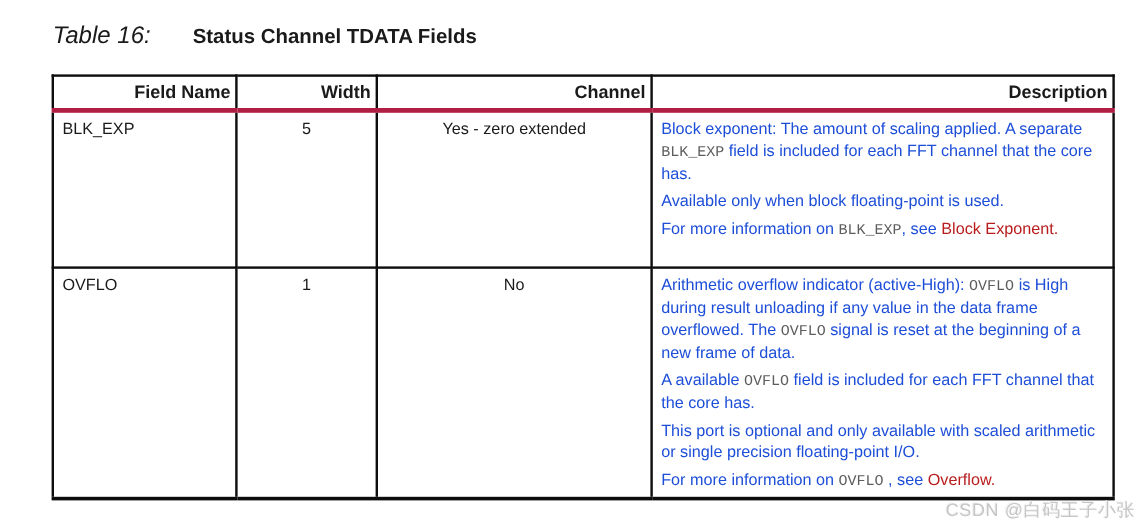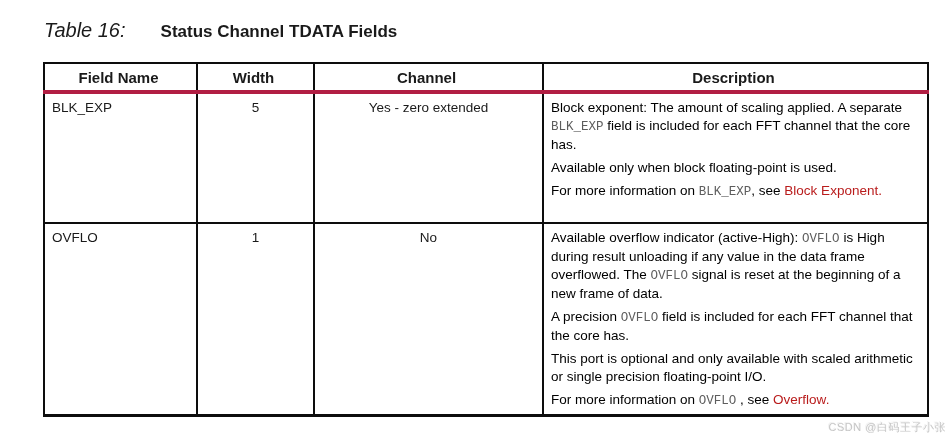--- a/index.html
+++ b/index.html
@@ -43,21 +43,21 @@
   table.fields-table col.c4 { width: 385px; }
   table.fields-table th,
   table.fields-table td {
     border: 2px solid #0d0d0d;
     vertical-align: top;
   }
   table.fields-table thead tr { height: 29px; }
   table.fields-table th {
     font-size: 15px;
     font-weight: 700;
-    text-align: center;
+    text-align: right;
     padding: 4px 4px 3px 0;
     border-bottom: 4px solid #B11E43;
     vertical-align: middle;
   }
   table.fields-table tbody tr.row-blk-exp { height: 131px; }
   table.fields-table tbody tr.row-ovflo  { height: 186px; }
   table.fields-table tbody tr:last-child td { border-bottom-width: 3px; }
   td.cell-field {
     text-align: left;
     font-size: 13.5px;
@@ -69,35 +69,35 @@
     padding: 6px 4px 0 4px;
   }
   td.cell-desc {
     text-align: left;
     font-size: 13.5px;
     line-height: 18px;
     padding: 5px 10px 4px 7px;
   }
   td.cell-desc p { margin: 0 0 5px 0; }
   td.cell-desc p:last-child { margin-bottom: 0; }
-  .seg-plain { color: #000000; }
+  .seg-plain { color: #1d4ed8; }
   .seg-mono {
     font-family: "Liberation Mono", "DejaVu Sans Mono", monospace;
     font-size: 12.5px;
     color: #5d5d5d;
   }
   .seg-link {
     color: #b91c1c;
     cursor: pointer;
   }
   .watermark {
     position: absolute;
     right: 3px;
     bottom: 3px;
-    font-size: 11px;
+    font-size: 15px;
     letter-spacing: 0.5px;
     color: rgba(195,195,195,0.95);
     text-shadow: -1px -1px 0 rgba(240,240,240,0.9);
     z-index: 5;
     white-space: nowrap;
   }
 </style>
 </head>
 <body>
 
@@ -129,22 +129,22 @@
           <p><span class="seg-plain">Block exponent: The amount of scaling applied. A separate </span><span class="seg-mono">BLK_EXP</span><span class="seg-plain"> field is included for each FFT channel that the core has.</span></p>
           <p><span class="seg-plain">Available only when block floating-point is used.</span></p>
           <p><span class="seg-plain">For more information on </span><span class="seg-mono">BLK_EXP</span><span class="seg-plain">, see </span><span class="seg-link">Block Exponent.</span></p>
         </td>
     </tr>
     <tr class="row-ovflo">
       <td class="cell-field">OVFLO</td>
       <td class="cell-center">1</td>
       <td class="cell-center">No</td>
       <td class="cell-desc">
-          <p><span class="seg-plain">Available overflow indicator (active-High): </span><span class="seg-mono">OVFLO</span><span class="seg-plain"> is High during result unloading if any value in the data frame overflowed. The </span><span class="seg-mono">OVFLO</span><span class="seg-plain"> signal is reset at the beginning of a new frame of data.</span></p>
-          <p><span class="seg-plain">A precision </span><span class="seg-mono">OVFLO</span><span class="seg-plain"> field is included for each FFT channel that the core has.</span></p>
+          <p><span class="seg-plain">Arithmetic overflow indicator (active-High): </span><span class="seg-mono">OVFLO</span><span class="seg-plain"> is High during result unloading if any value in the data frame overflowed. The </span><span class="seg-mono">OVFLO</span><span class="seg-plain"> signal is reset at the beginning of a new frame of data.</span></p>
+          <p><span class="seg-plain">A available </span><span class="seg-mono">OVFLO</span><span class="seg-plain"> field is included for each FFT channel that the core has.</span></p>
           <p><span class="seg-plain">This port is optional and only available with scaled arithmetic or single precision floating-point I/O.</span></p>
           <p><span class="seg-plain">For more information on </span><span class="seg-mono">OVFLO</span><span class="seg-plain"> , see </span><span class="seg-link">Overflow.</span></p>
         </td>
     </tr>
   </tbody>
 </table>
 
 <div class="watermark">CSDN @白码王子小张</div>
 
 </body></html>

